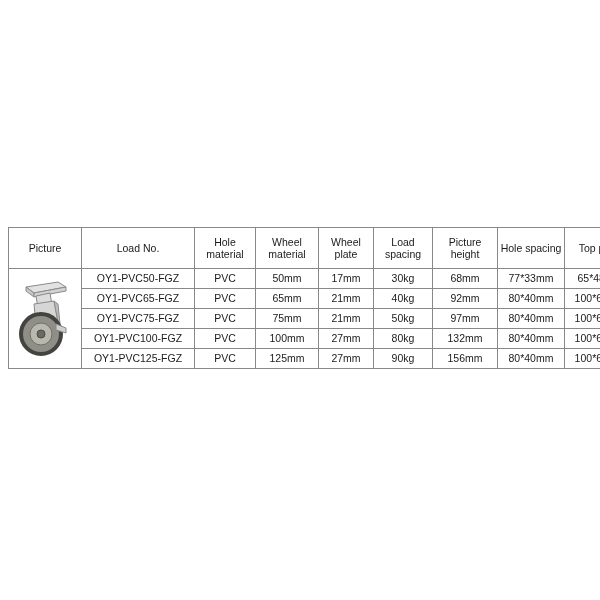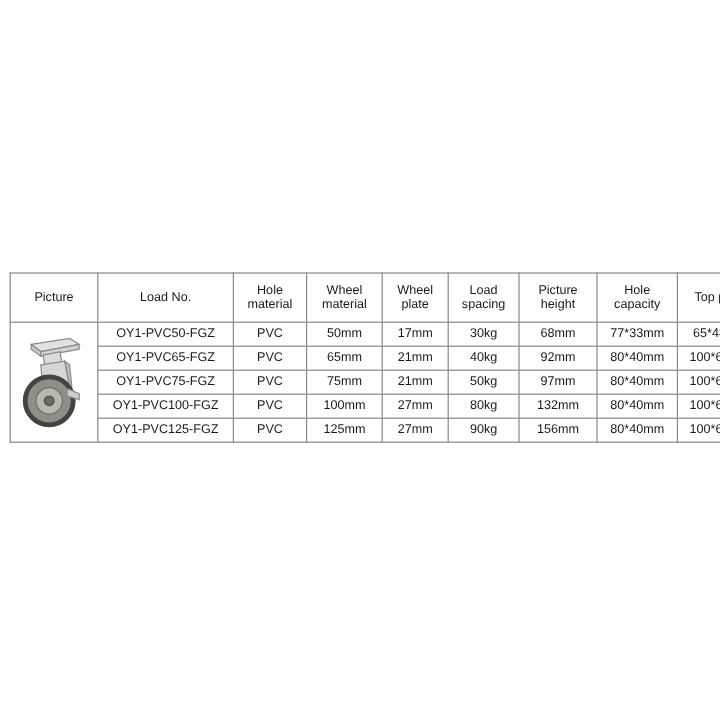--- a/index.html
+++ b/index.html
@@ -78,21 +78,21 @@
     <table class="spec">
       <thead>
         <tr>
           <td class="col-picture">Picture</td>
           <td class="col-item">Load No.</td>
           <td class="col-mat">Hole material</td>
           <td class="col-dia">Wheel material</td>
           <td class="col-wid">Wheel plate</td>
           <td class="col-load">Load spacing</td>
           <td class="col-set">Picture height</td>
-          <td class="col-hole">Hole capacity</td>
+          <td class="col-hole">Hole spacing</td>
           <td class="col-plate">Top plate</td>
         </tr>
       </thead>
       <tbody>
         <tr>
           <td class="picture-cell" rowspan="5">
             <svg class="caster-art" width="62" height="82" viewBox="0 0 62 82">
 
               <polygon points="12,9 44,4 52,9 20,15" fill="#e2e2e2" stroke="#8a8a8a" stroke-width="1"></polygon>
               <polygon points="12,9 20,15 20,19 12,13" fill="#c9c9c9" stroke="#8a8a8a" stroke-width="1"></polygon>

